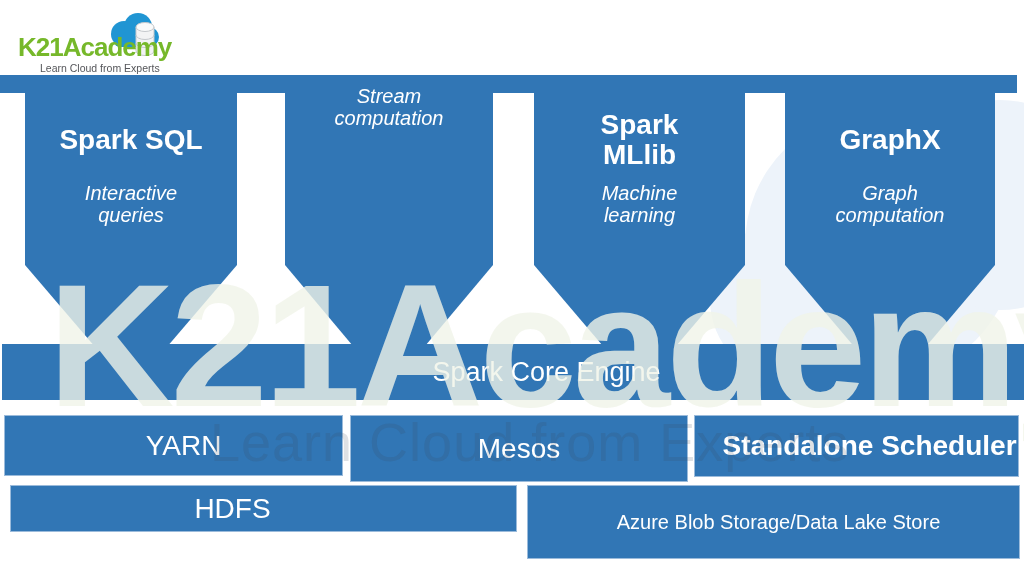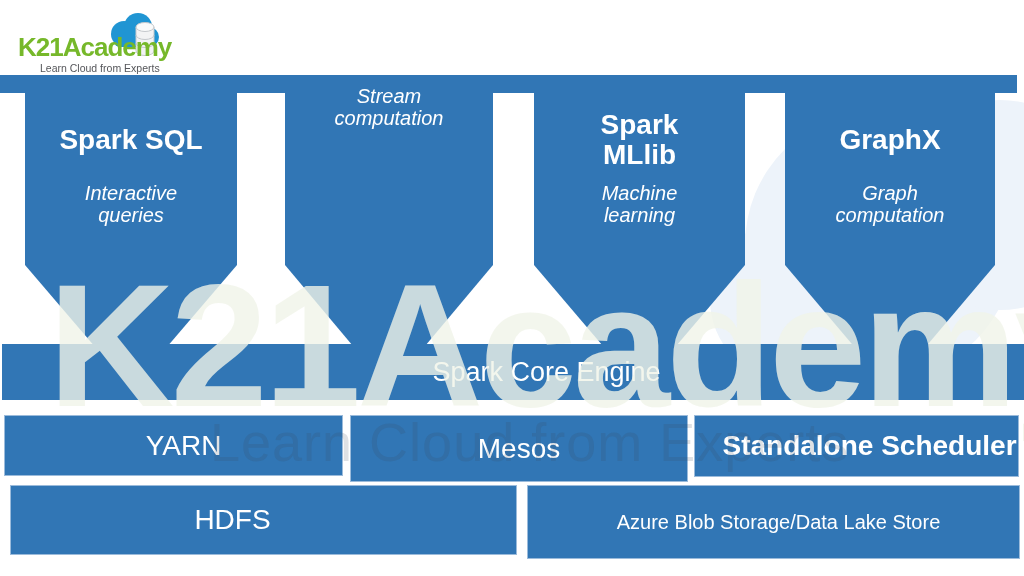--- a/index.html
+++ b/index.html
@@ -48,21 +48,21 @@
     display:flex;align-items:center;justify-content:center;color:#ffffff;font-size:27px;padding-left:22px;
   }
   .corebar .lbl{position:relative;left:15px;}
   .box{
     position:absolute;z-index:2;background:#3176B5;border:1px solid #9BBBDB;box-sizing:border-box;
     display:flex;align-items:center;justify-content:center;color:#ffffff;font-size:28px;
   }
   .yarn{left:4px;top:415px;width:339px;height:61px;}
   .mesos{left:350px;top:415px;width:338px;height:67px;}
   .standalone{left:694px;top:415px;width:325px;height:62px;font-weight:bold;}
-  .hdfs{left:10px;top:485px;width:507px;height:70px;}
+  .hdfs{left:10px;top:485px;width:507px;height:47px;}
   .azure{left:527px;top:485px;width:493px;height:74px;font-size:20px;}
   .yarn .lbl{position:relative;left:10px;text-align:right;}
   .standalone .lbl{position:relative;left:13px;}
   .hdfs .lbl{position:relative;left:-31px;}
   .azure .lbl{position:relative;left:5px;}
   
   .wm-big{
     position:absolute;left:48px;top:258px;z-index:5;pointer-events:none;white-space:nowrap;
     font-size:175px;font-weight:bold;letter-spacing:-4px;line-height:1;
     color:rgba(240,244,233,0.80);

